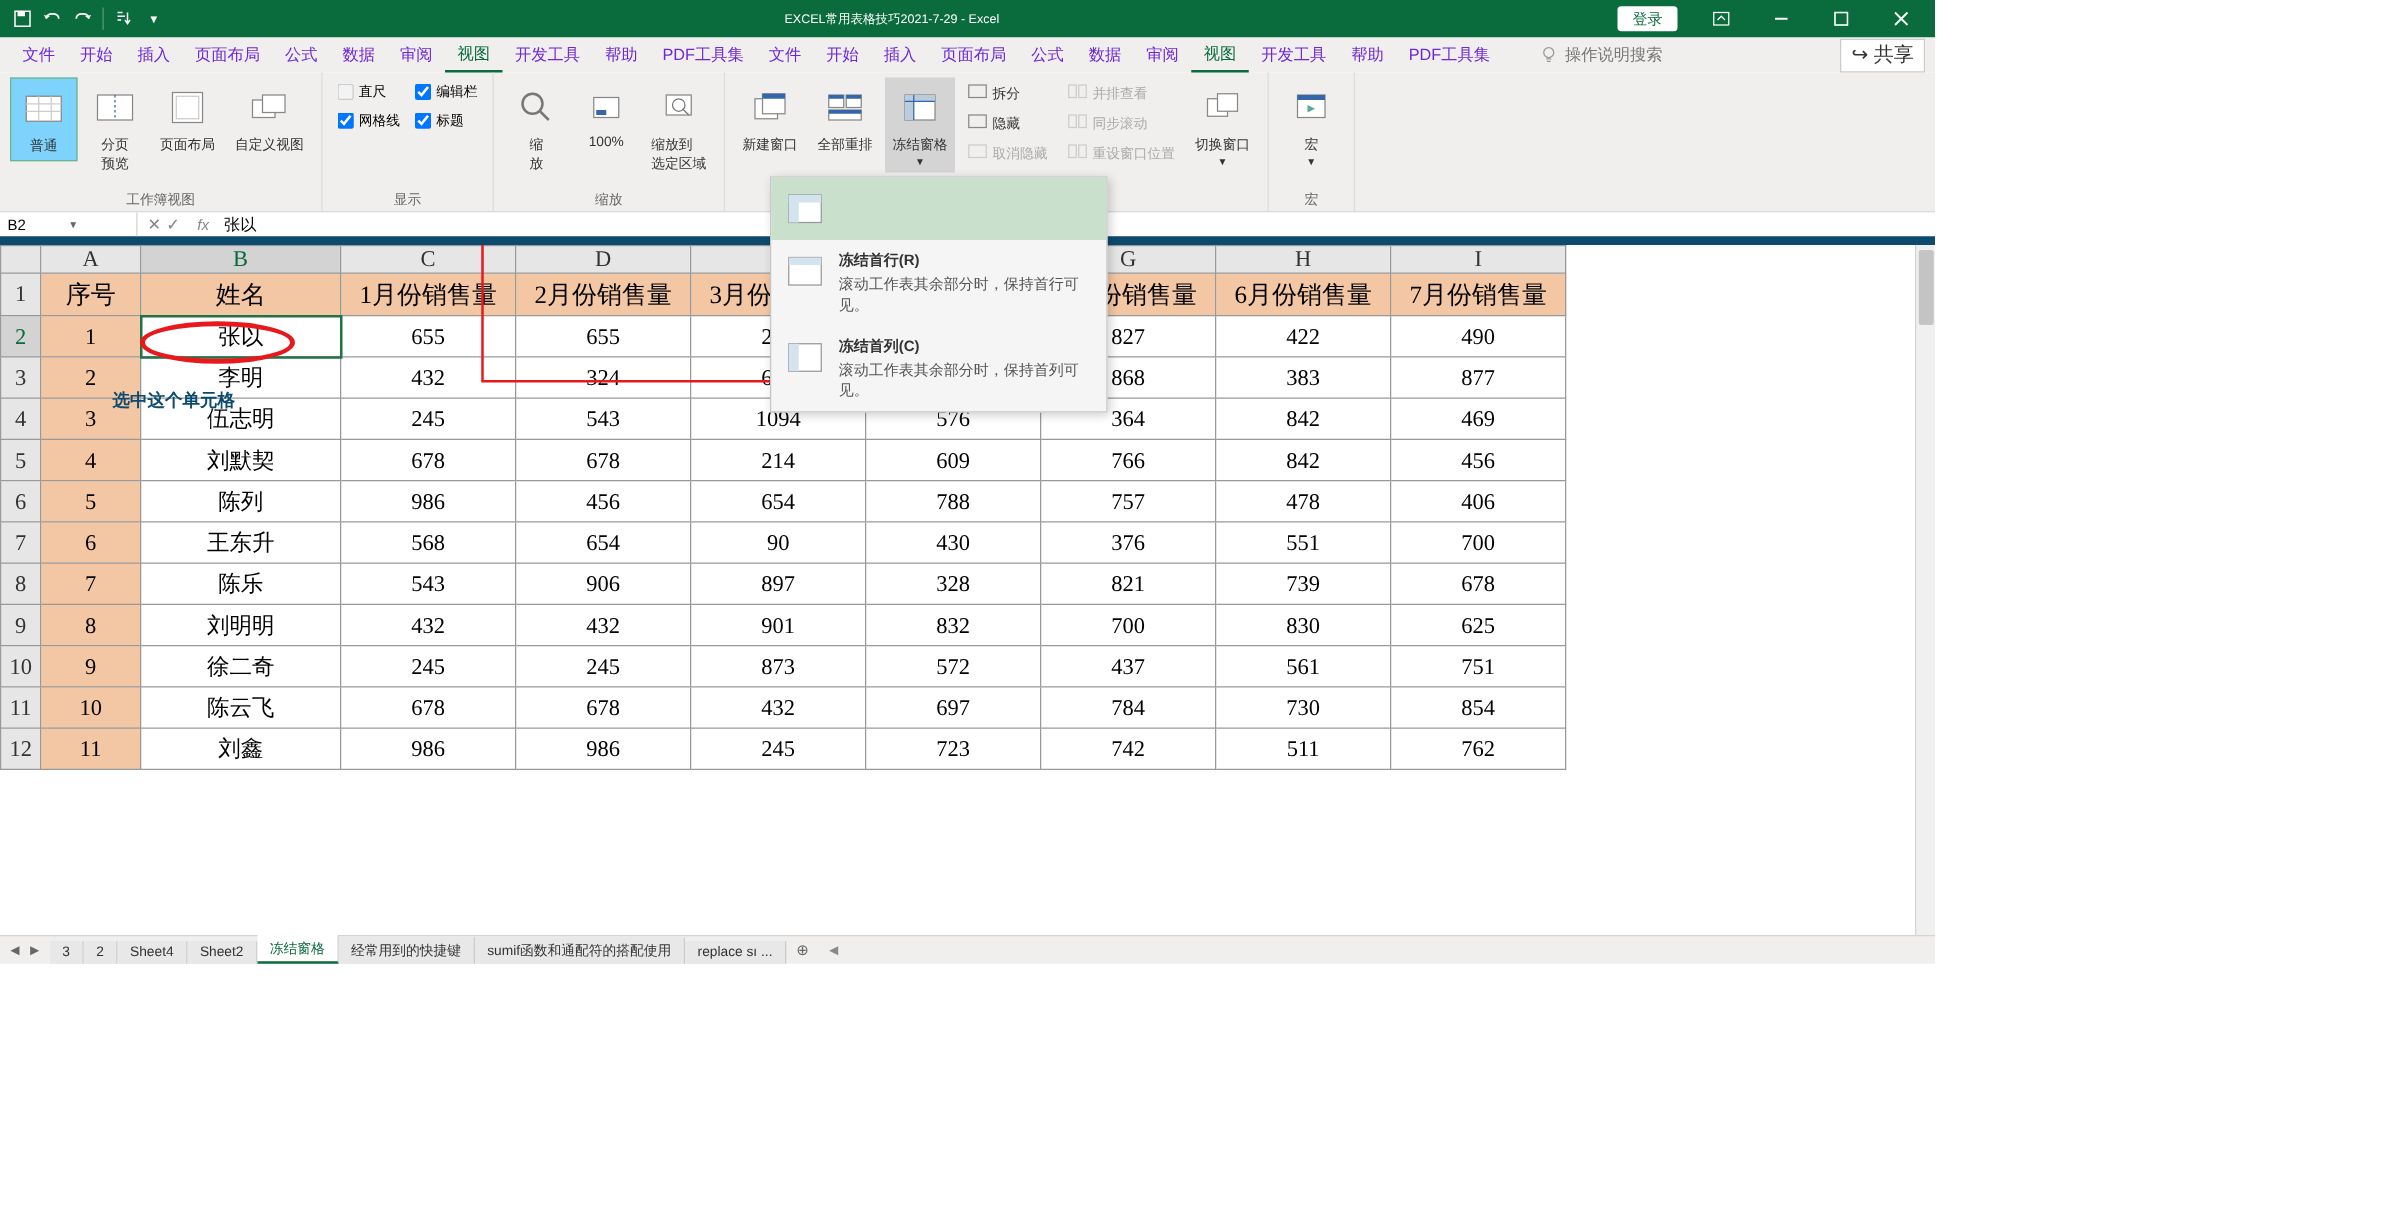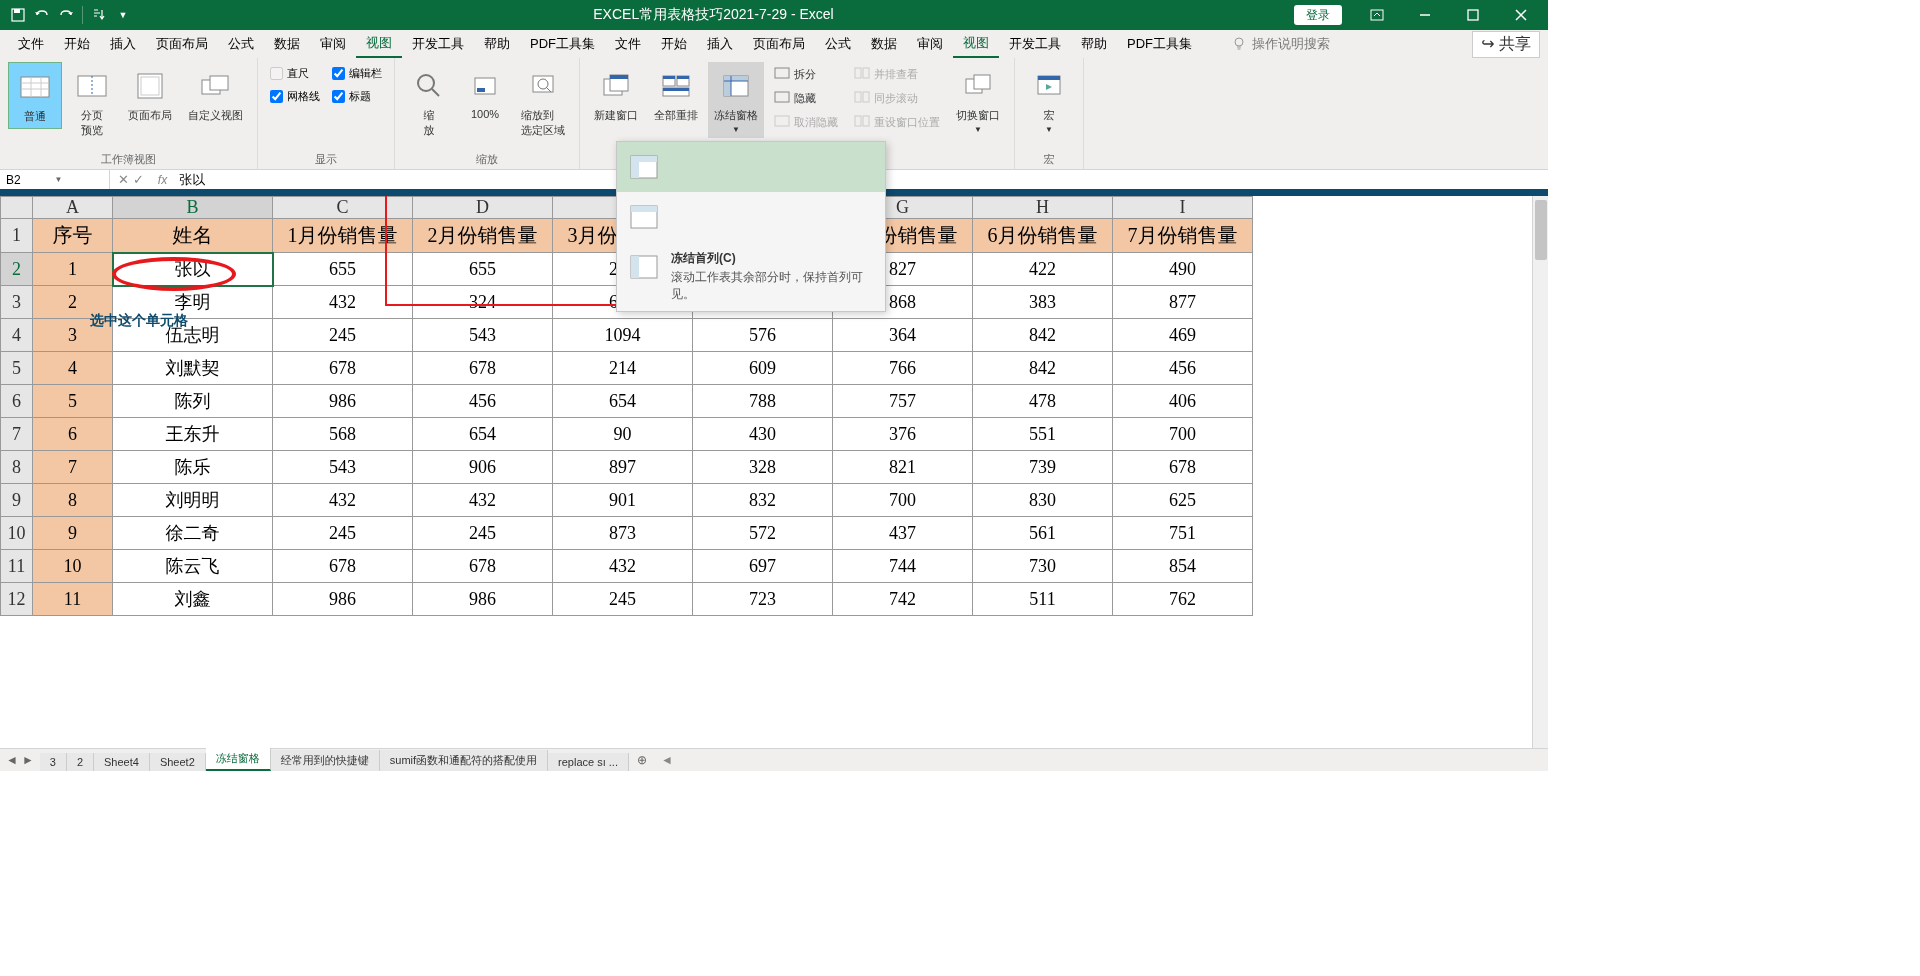--- a/index.html
+++ b/index.html
@@ -1,26 +1,26 @@
 <!DOCTYPE html>
 <html><head>
 <meta charset="utf-8">
 <style>
 *{box-sizing:border-box;margin:0;padding:0;font-family:"Microsoft YaHei","Segoe UI",Arial,sans-serif;}
 body{background:#fff;overflow:hidden;width:1548px;height:791px;position:relative;}
 .titlebar{height:30px;background:#0a6b3d;display:flex;align-items:center;color:#fff;font-size:12px;}
 .tb-left{display:flex;align-items:center;padding-left:8px;gap:4px;height:100%;}
 .tb-icon{width:20px;height:20px;display:flex;align-items:center;justify-content:center;cursor:pointer;color:#fff;}
 .tb-sep{width:1px;height:18px;background:rgba(255,255,255,.3);margin:0 2px;}
-.tb-title{flex:1;text-align:center;font-size:14px;}
+.tb-title{flex:1;text-align:center;font-size:10px;}
 .tb-right{display:flex;align-items:center;gap:2px;padding-right:4px;height:100%;}
 .tb-btn{width:46px;height:28px;display:flex;align-items:center;justify-content:center;cursor:pointer;}
 .login-btn{background:#fff;color:#0a6b3d;padding:2px 12px;border-radius:3px;font-size:12px;height:20px;display:flex;align-items:center;margin-right:10px;}
 .menubar{height:28px;background:#f0efee;display:flex;align-items:center;padding:0 8px;font-size:13px;}
-.mi{padding:4px 10px;cursor:pointer;color:#000000;}
+.mi{padding:4px 10px;cursor:pointer;color:#6d28d9;}
 .mi.active{color:#0a6b3d;border-bottom:2px solid #0a6b3d;font-weight:500;}
 .mi.tellme{display:flex;align-items:center;gap:6px;color:#777;margin-left:20px;}
 .share{margin-left:auto;font-size:16px;color:#333;padding:2px 8px;border:1px solid #ccc;background:#fff;}
 .ribbon{height:112px;background:#f0efee;border-bottom:1px solid #d4d4d4;display:flex;}
 .rgrp{display:flex;flex-direction:column;border-right:1px solid #dcdcdc;padding:4px 8px 0;}
 .rgrp-body{flex:1;display:flex;align-items:flex-start;gap:4px;}
 .rgrp-label{text-align:center;font-size:11px;color:#666;padding:2px 0;}
 .rbtn{display:flex;flex-direction:column;align-items:center;padding:4px 6px;cursor:pointer;font-size:11px;color:#333;gap:2px;min-width:44px;}
 .rbtn.sel{background:#7dd3fc;border:1px solid #6db588;}
 .rbtn .ric{width:32px;height:32px;display:flex;align-items:center;justify-content:center;}
@@ -512,21 +512,21 @@
           <td class="">751</td>
         </tr>
         <tr class="datarow">
           <th class="rowhdr">11</th>
           <td class="seq">10</td>
           <td class="">陈云飞</td>
           <td class="">678</td>
           <td class="">678</td>
           <td class="">432</td>
           <td class="">697</td>
-          <td class="">744</td>
+          <td class="">784</td>
           <td class="">730</td>
           <td class="">854</td>
         </tr>
         <tr class="datarow">
           <th class="rowhdr">12</th>
           <td class="seq">11</td>
           <td class="">刘鑫</td>
           <td class="">986</td>
           <td class="">986</td>
           <td class="">245</td>
@@ -556,20 +556,24 @@
           </svg>
         </div>
   </div>
       <div class="dd-item">
     <div class="dd-ic">
           <svg width="30" height="26">
             <rect x="2" y="2" width="26" height="22" fill="#fff" stroke="#999"></rect>
             <rect x="2" y="2" width="26" height="6" fill="#d4e4ee"></rect>
           </svg>
         </div>
+    <div class="dd-txt">
+          <div class="dd-title">冻结首行(R)</div>
+          <div class="dd-desc">滚动工作表其余部分时，保持首行可见。</div>
+        </div>
   </div>
       <div class="dd-item">
     <div class="dd-ic">
           <svg width="30" height="26">
             <rect x="2" y="2" width="26" height="22" fill="#fff" stroke="#999"></rect>
             <rect x="2" y="2" width="8" height="22" fill="#d4e4ee"></rect>
           </svg>
         </div>
     <div class="dd-txt">
           <div class="dd-title">冻结首列(C)</div>

